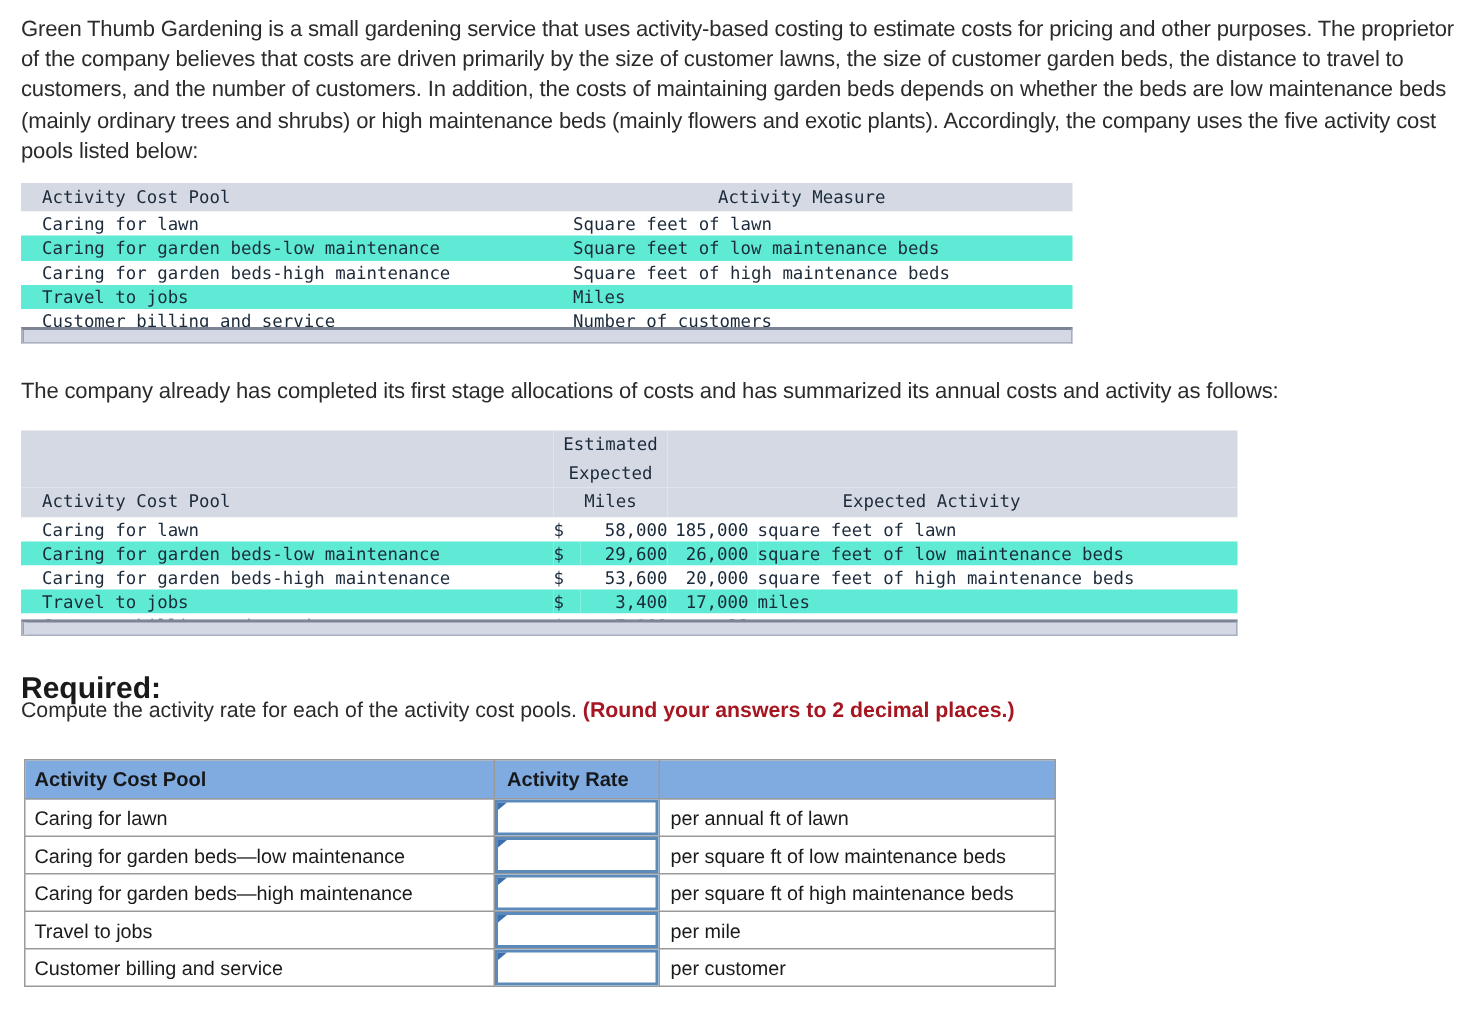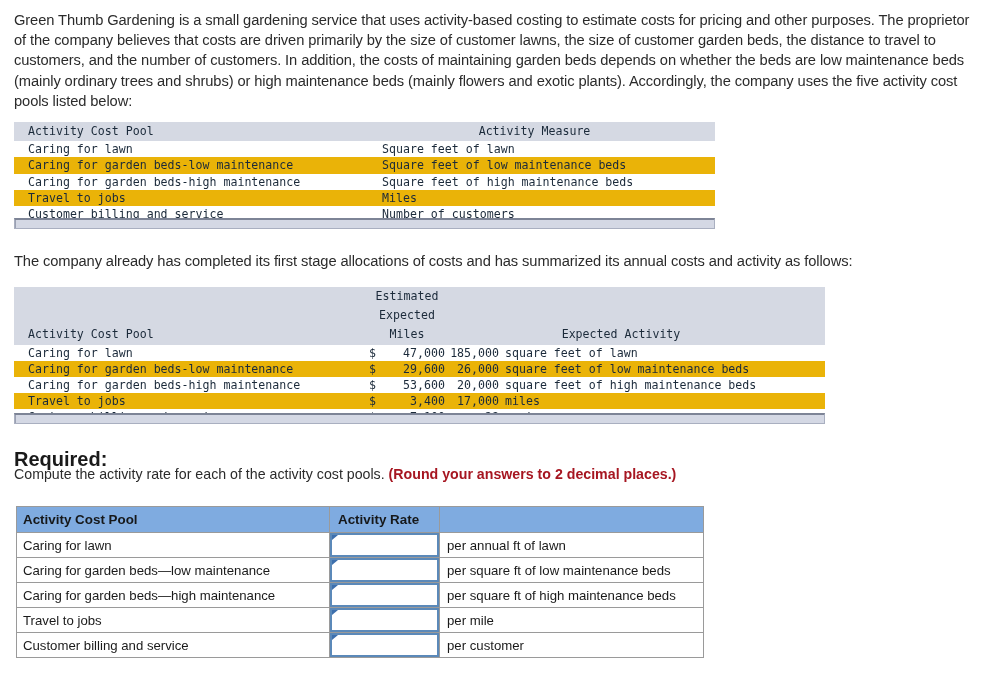--- a/index.html
+++ b/index.html
@@ -46,21 +46,21 @@
     font-weight: normal;
     text-align: left;
     vertical-align: bottom;
     white-space: pre;
   }
   .mono-table tr.hdr td {
     background: #d5d9e3;
     padding-top: 3px;
     padding-bottom: 3px;
   }
-  .mono-table tr.alt td { background: #eab308; }
+  .mono-table tr.alt td { background: #5eead4; }
   .mono-table tr.plain td { background: #ffffff; }
   .mono-table td.c1 { padding-left: 14px; }
   .mono-table td.last { padding-right: 28px; }
 
   
   .scrollbar {
     position: absolute;
     left: 14px;
     height: 11px;
     background: #d4d8e4;
@@ -236,21 +236,21 @@
       </tr>
       <tr class="hdr">
         <td class="c1">Activity Cost Pool</td>
         <td colspan="2" style="text-align:center">Miles</td>
         <td colspan="2" class="last" style="text-align:center">Expected Activity</td>
       </tr>
 
       <tr class="plain">
         <td class="c1">Caring for lawn</td>
         <td style="text-align:left">$</td>
-        <td style="text-align:right">47,000</td>
+        <td style="text-align:right">58,000</td>
         <td style="text-align:right; padding-right:6px">185,000</td>
         <td class="last">square feet of lawn</td>
       </tr>
       <tr class="alt">
         <td class="c1">Caring for garden beds-low maintenance</td>
         <td style="text-align:left">$</td>
         <td style="text-align:right">29,600</td>
         <td style="text-align:right; padding-right:6px">26,000</td>
         <td class="last">square feet of low maintenance beds</td>
       </tr>

